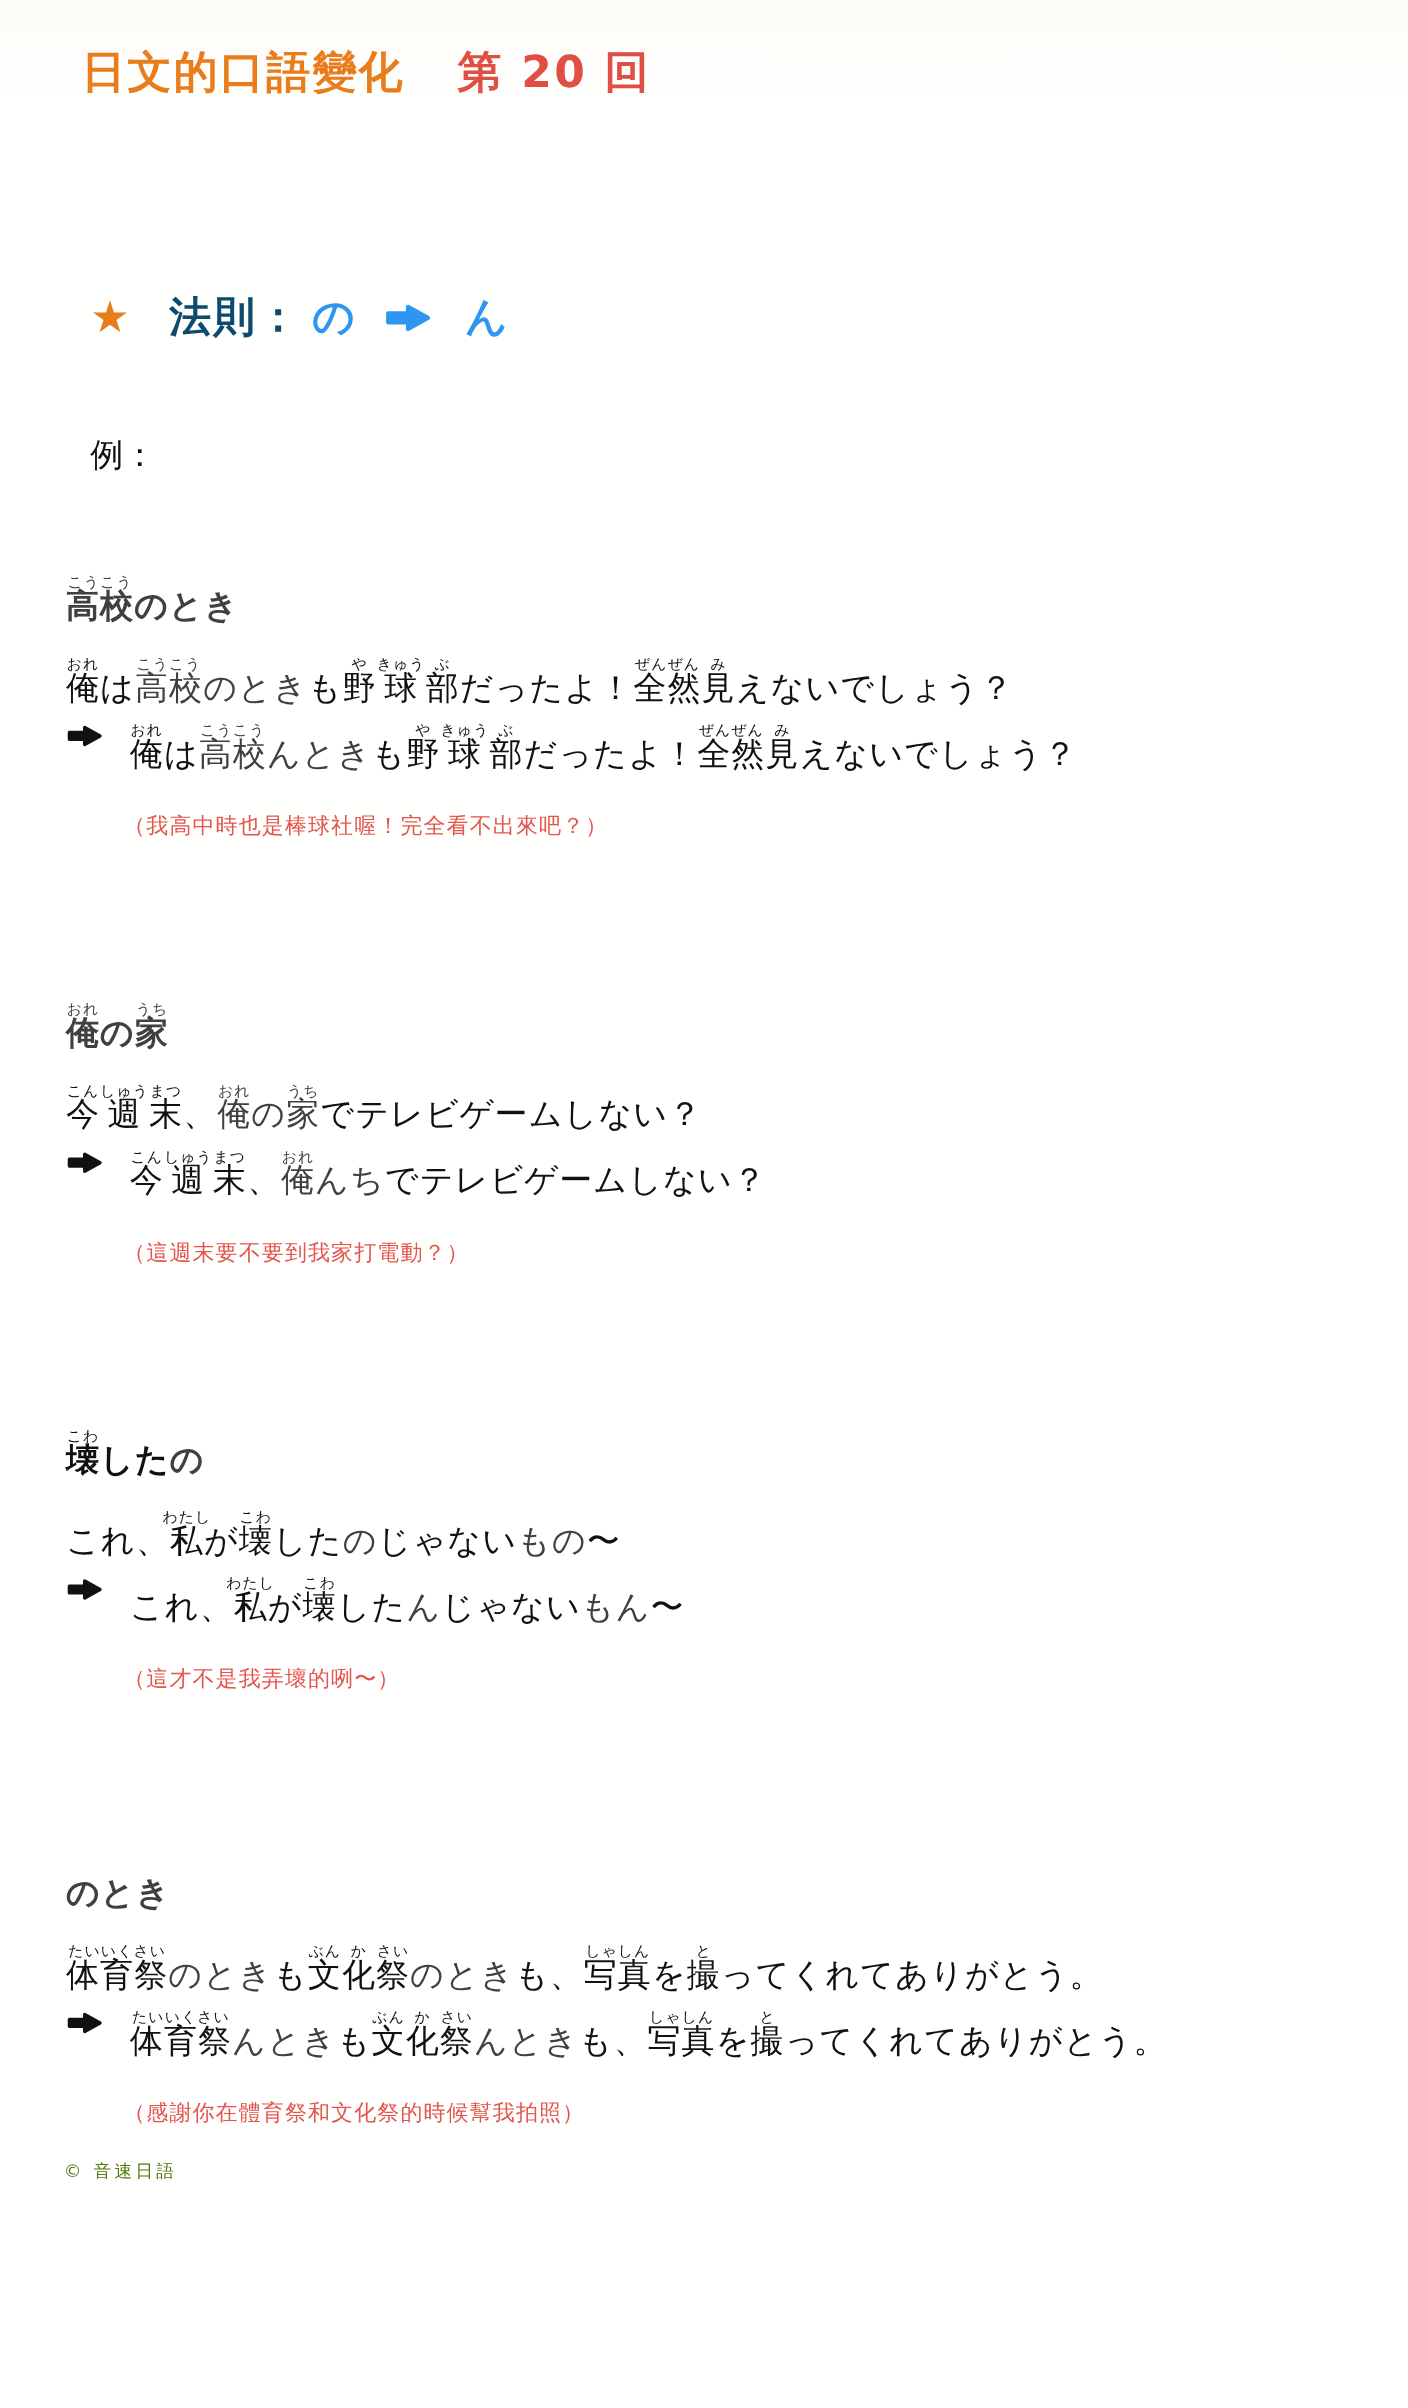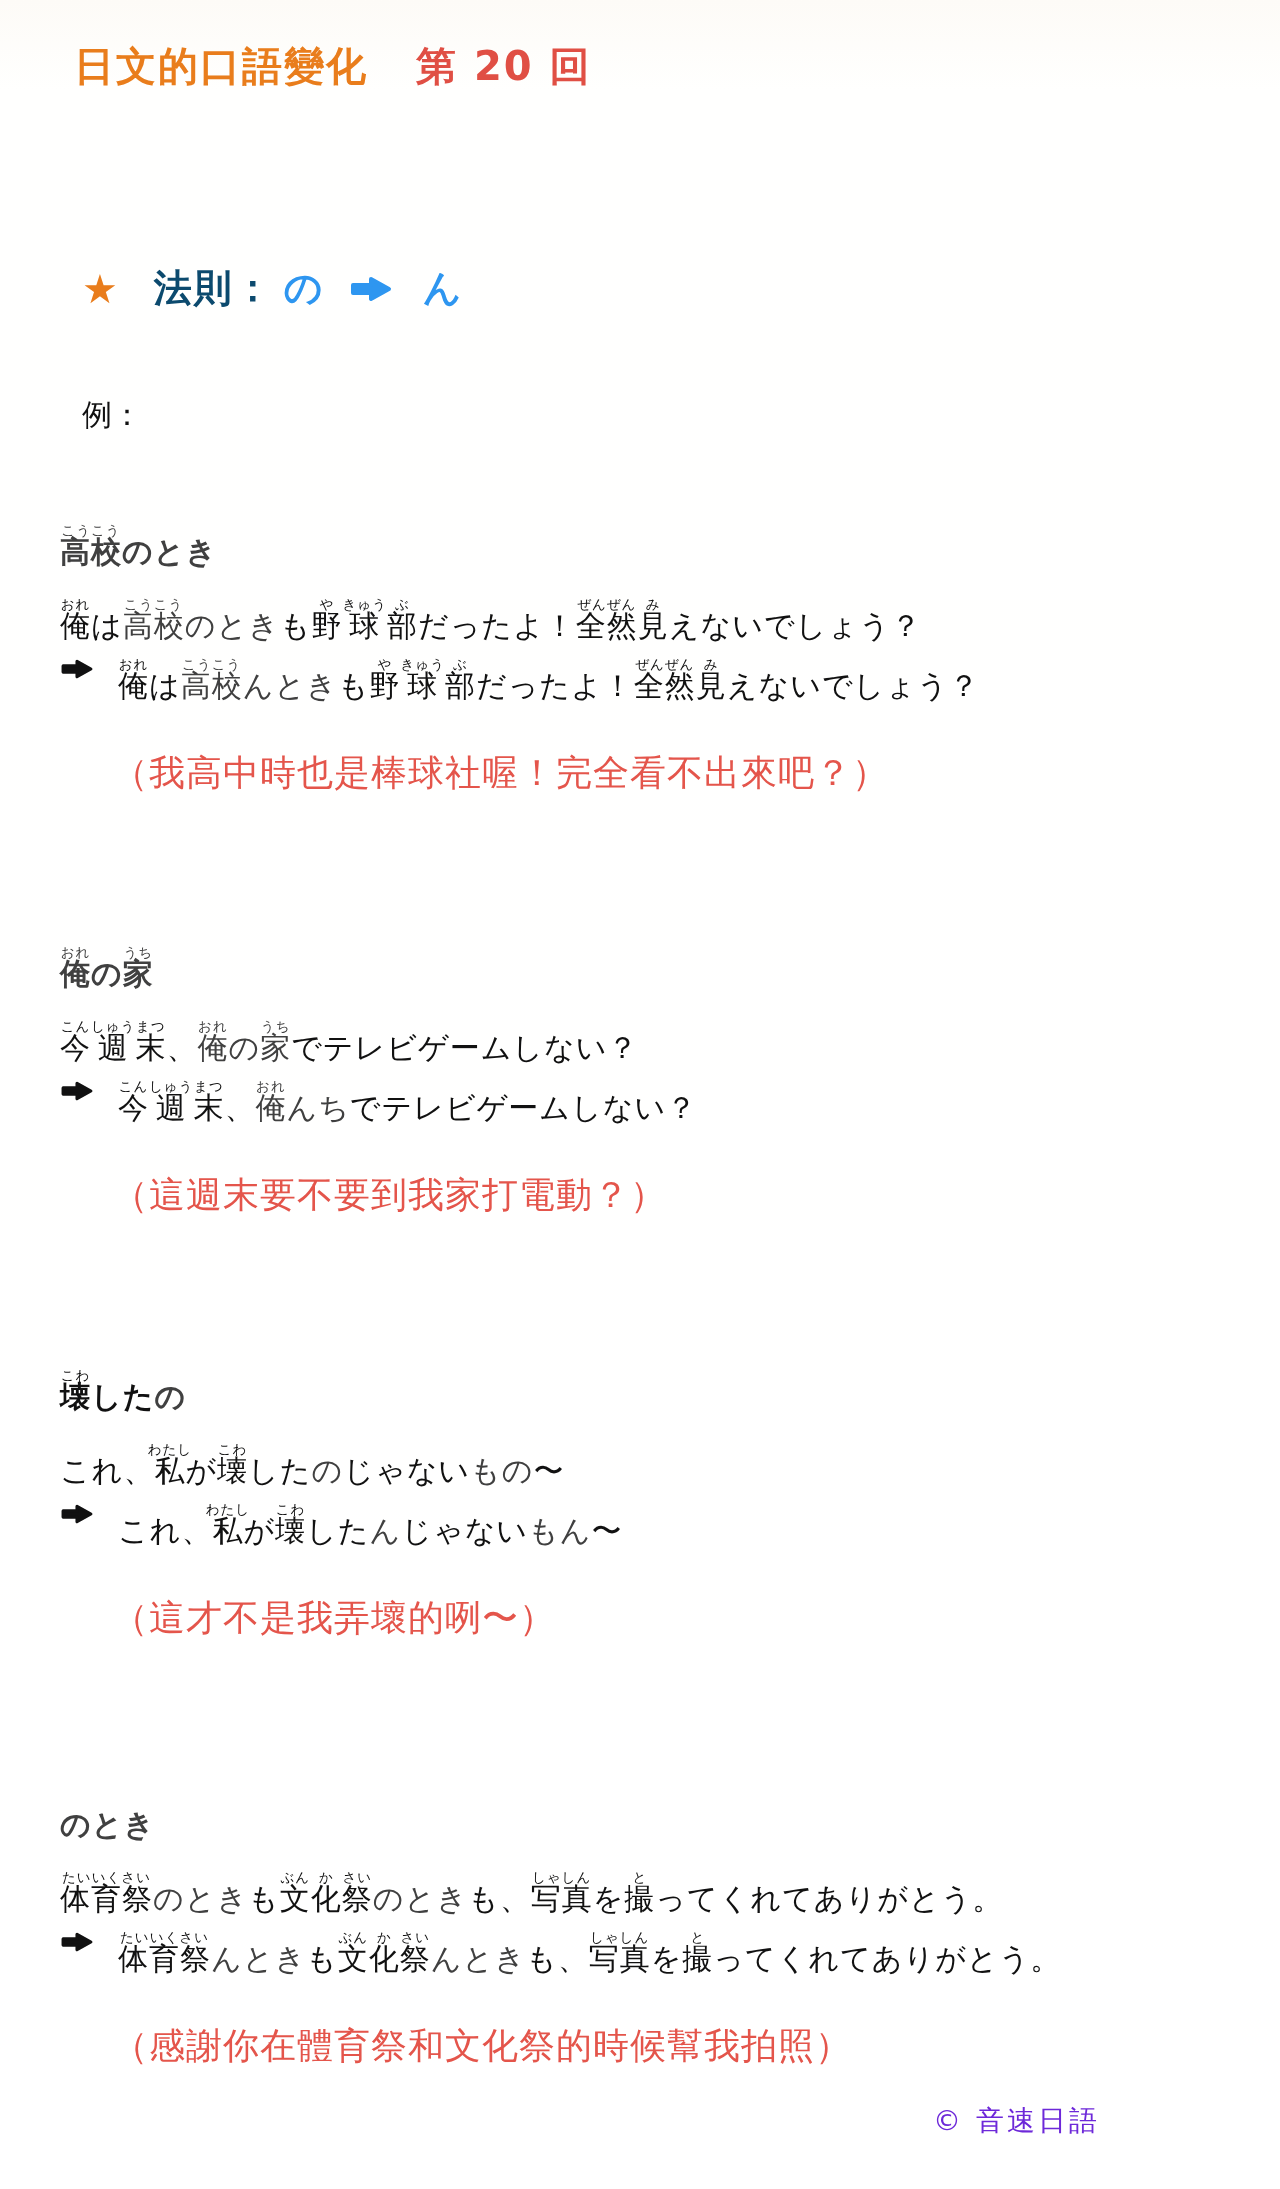--- a/index.html
+++ b/index.html
@@ -42,24 +42,24 @@
   .jline.original { margin-top: 14px; }
   .jline.converted { display: flex; align-items: flex-start; }
   .jline.converted .arrow-icon { color: #111111; margin: 0; flex: 0 0 auto; }
   .jline.converted .rich { margin-left: 24px; }
 
   ruby { ruby-align: center; }
   rt { font-size: 0.45em; font-weight: 500; letter-spacing: 1px; }
   .c-k { color: #111111; }
   .c-b { color: #404040; }
 
-  .translation { margin-top: 32px; margin-left: 52px; font-size: 36px; line-height: 1.4; color: #e4554b; font-weight: 500; letter-spacing: 1px; }
+  .translation { margin-top: 20px; margin-left: 52px; font-size: 20px; line-height: 1.4; color: #e4554b; font-weight: 500; letter-spacing: 1px; }
 
   
-  .copyright { margin-top: 30px; padding-right: 140px; text-align: right; font-size: 28px; color: #6d28d9; letter-spacing: 3px; }
+  .copyright { margin-top: 30px; padding-right: 140px; text-align: left; font-size: 16px; color: #4d7c0f; letter-spacing: 3px; }
 </style>
 </head>
 <body>
 
 <div class="page">
 
   <div class="title-row">
     <span class="title-main">日文的口語變化</span><span class="title-episode">第 20 回</span>
   </div>
 

